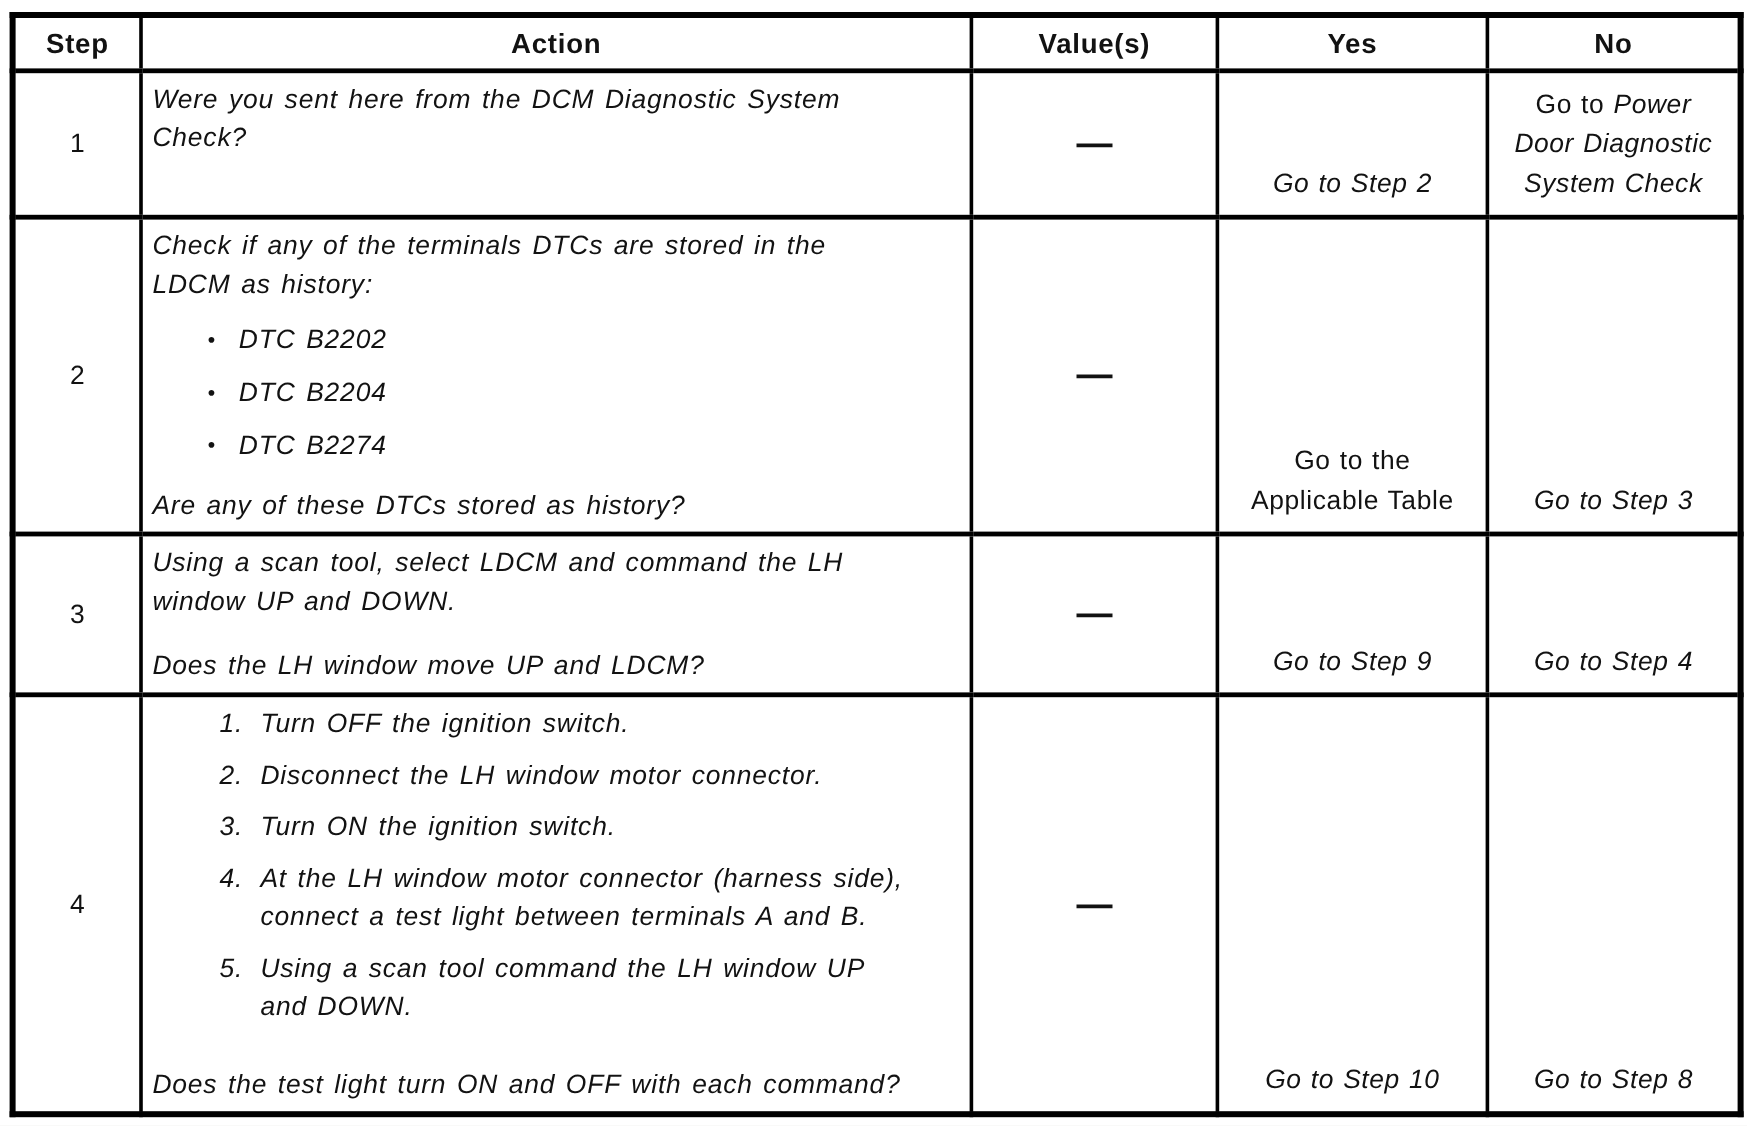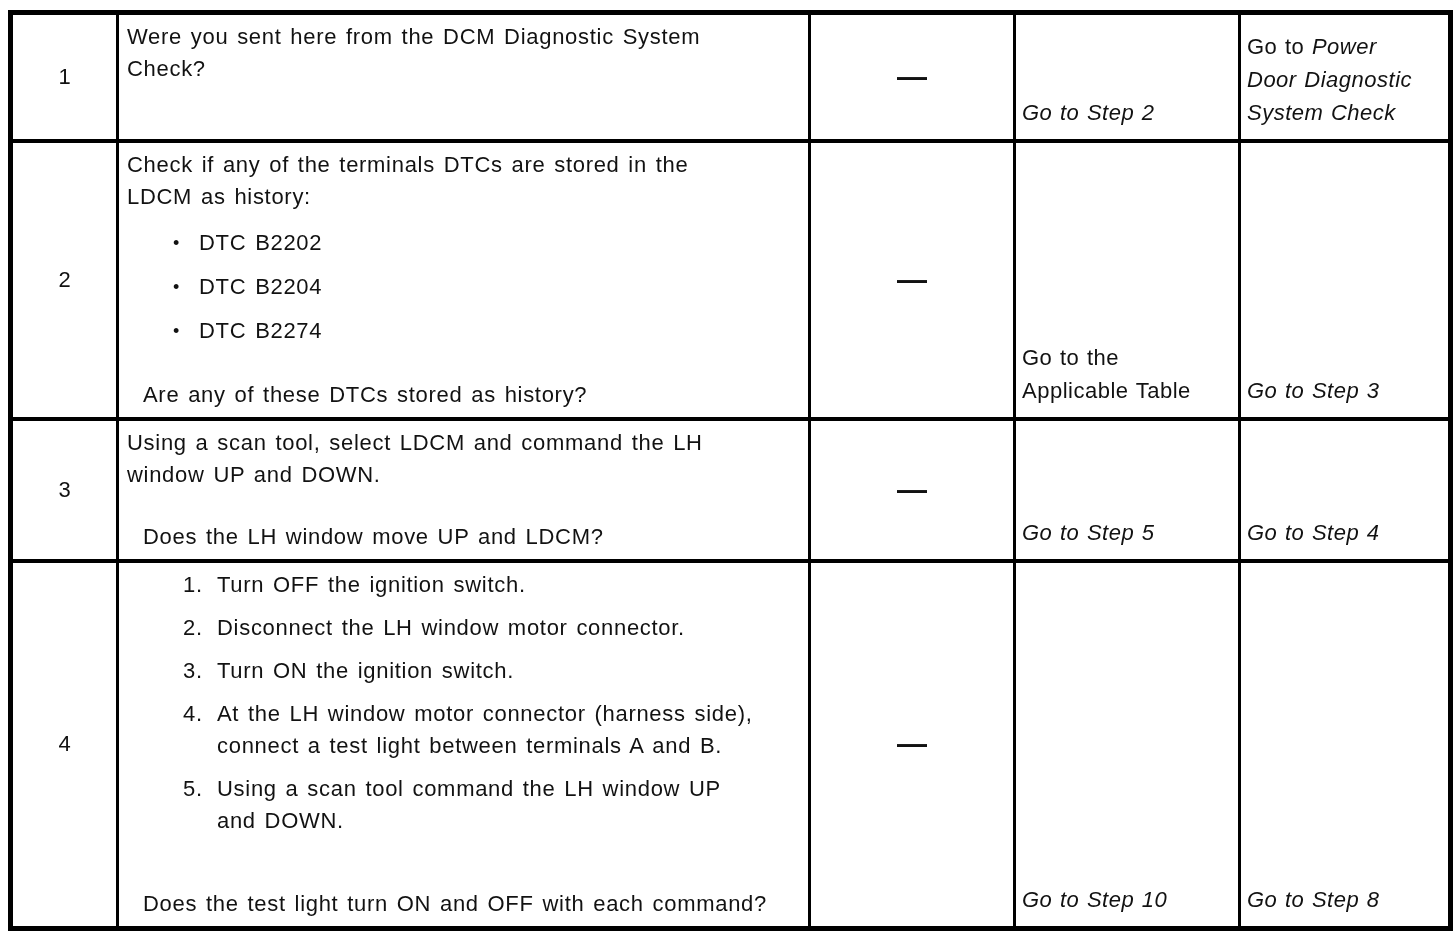--- a/index.html
+++ b/index.html
@@ -11,24 +11,24 @@
   th{font-size:23px;font-weight:bold;text-align:center;vertical-align:middle;letter-spacing:0.6px;}
   tr.h-head{height:44px;}
   tr.h-def{height:47px;}
   tr.h-r1{height:115px;}
   tr.h-r2{height:250px;}
   tr.h-r3{height:127px;}
   tr.h-r4{height:330px;}
   td.def{font-size:22.5px;vertical-align:middle;padding-left:7px;letter-spacing:0.6px;word-spacing:2px;}
   td.step{font-size:22px;text-align:center;vertical-align:middle;}
   td.action{vertical-align:top;position:relative;font-size:22px;line-height:32px;
-            padding:6px 10px 6px 8px;letter-spacing:0.7px;word-spacing:2px;}
-  td.action .question{position:absolute;left:24px;right:10px;bottom:6px;}
+            padding:6px 10px 6px 8px;letter-spacing:0.7px;word-spacing:2px;font-style:italic;}
+  td.action .question{position:absolute;left:8px;right:10px;bottom:6px;}
   td.value{font-size:30px;font-weight:bold;text-align:center;vertical-align:middle;}
-  td.yes, td.no{font-size:22px;line-height:33px;vertical-align:bottom;
+  td.yes, td.no{font-size:22px;line-height:33px;text-align:center;vertical-align:bottom;
                 padding:0 6px 10px 6px;letter-spacing:0.5px;word-spacing:1px;}
   .it{font-style:italic;}
   .blist{margin-top:14px;}
   .b-item{display:flex;margin:0 0 12px 46px;}
   .b-item .bullet{width:26px;flex:none;font-size:18px;line-height:32px;}
   .nlist{}
   .n-item{display:flex;margin:0 0 11px 56px;}
   .n-item .num{width:34px;flex:none;}
   .line{white-space:nowrap;}
 </style>
@@ -39,20 +39,27 @@
   <table class="t">
     <colgroup>
       <col style="width:107px">
         <col style="width:692px">
         <col style="width:205px">
       <col style="width:225px">
         <col style="width:211px">
     </colgroup>
 
     <tbody>
+        <tr class="h-head">
+      <th>Step</th>
+      <th>Action</th>
+      <th>Value(s)</th>
+      <th>Yes</th>
+      <th>No</th>
+    </tr>
 
 
     <tr class="h-r1">
       <td class="step">1</td>
       <td class="action">
         <div class="line">Were you sent here from the DCM Diagnostic System</div>
         <div class="line">Check?</div>
       </td>
       <td class="value">—</td>
       <td class="yes">
@@ -98,21 +105,21 @@
 
     <tr class="h-r3">
       <td class="step">3</td>
       <td class="action">
         <div class="line">Using a scan tool, select LDCM and command the LH</div>
         <div class="line">window UP and DOWN.</div>
         <div class="question">Does the LH window move UP and LDCM?</div>
       </td>
       <td class="value">—</td>
       <td class="yes">
-        <span class="it">Go to Step 5</span>
+        <span class="it">Go to Step 9</span>
       </td>
       <td class="no">
         <span class="it">Go to Step 4</span>
       </td>
     </tr>
 
     <tr class="h-r4">
       <td class="step">4</td>
       <td class="action">
         <div class="nlist">

